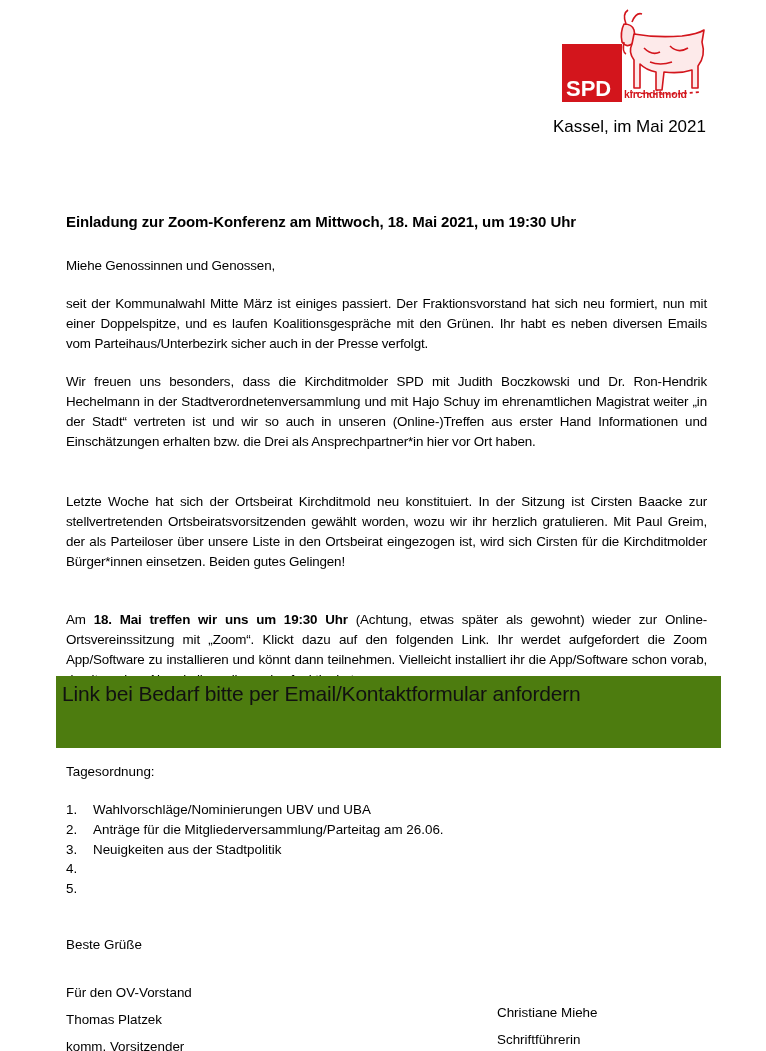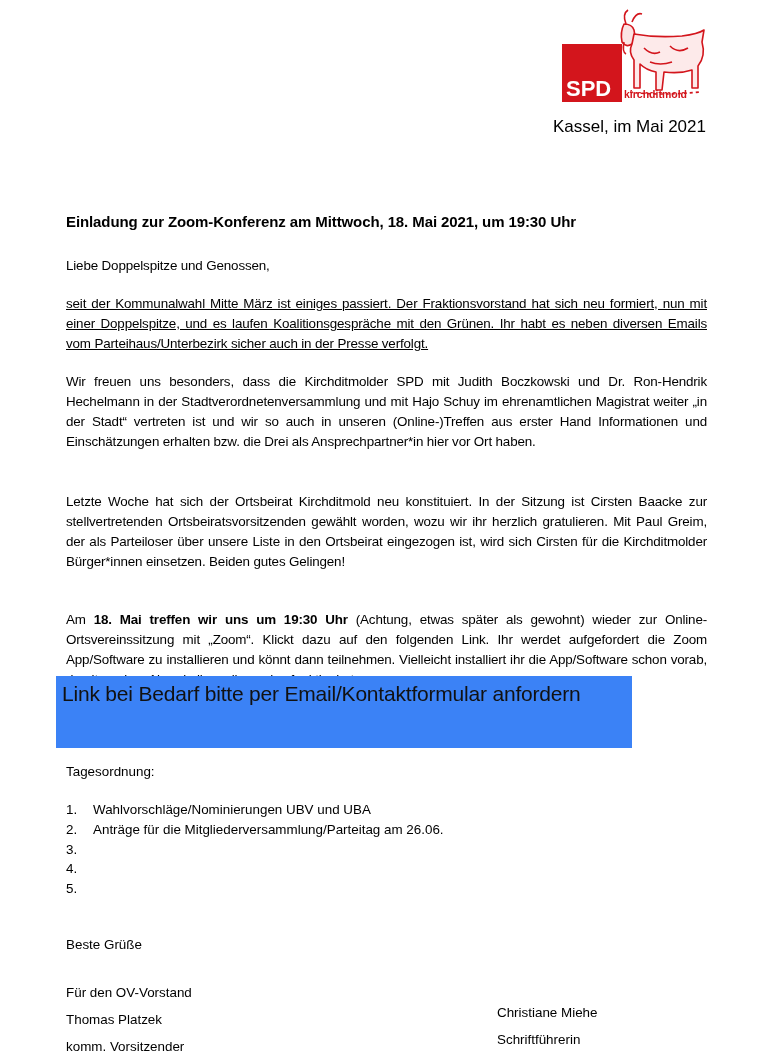--- a/index.html
+++ b/index.html
@@ -7,26 +7,26 @@
     width: 766px; height: 1051px; position: relative; overflow: hidden;
     font-family: "Liberation Sans", sans-serif; color: #000; font-size: 13.4px;
   }
   .abs { position: absolute; }
   .logo { left: 560px; top: 8px; width: 150px; height: 98px; }
   .place-date { right: 60px; top: 117px; font-size: 17px; }
   .title { left: 66px; top: 193px; font-weight: bold; font-size: 15px; letter-spacing: -0.1px; margin-top: 20px; }
   .para { left: 66px; width: 641px; line-height: 20px; text-align: justify; font-size: 13.4px; letter-spacing: -0.15px; }
   .para p { margin: 0; }
   .greeting { top: 256px; }
-  .p1 { top: 294px; text-decoration: underline; }
+  .p1 { top: 294px; }
   .p2 { top: 372px; }
   .p3 { top: 492px; }
   .p4 { top: 589px; margin-top: 21px; }
   .linkbox {
-    left: 56px; top: 676px; width: 576px; height: 72px; background: #3b82f6;
+    left: 56px; top: 676px; width: 665px; height: 72px; background: #4d7c0f;
   }
   .linkbox span {
     position: absolute; left: 6px; top: 6px; font-size: 21px; color: #111; letter-spacing: -0.2px;
   }
   .agenda-label { left: 66px; top: 764px; }
   .agenda { left: 66px; top: 800px; margin: 0; padding: 0; list-style: none; }
   .agenda li { height: 19.8px; line-height: 19.8px; display: flex; }
   .agenda .num { width: 27px; }
   .closing { left: 66px; top: 937px; }
   .sig-left { left: 66px; top: 976px; line-height: 20px; }
@@ -52,21 +52,21 @@
       <path d="M70 84 Q100 88 140 84" stroke-dasharray="3 3"></path>
     </g>
     <text x="64" y="90" font-family="Liberation Sans, sans-serif" font-weight="bold" font-size="10.5" fill="#d3151c">kirchditmold</text>
   </svg>
 </div>
 
 <div class="abs place-date">Kassel, im Mai 2021</div>
 
 <div class="abs title">Einladung zur Zoom-Konferenz am Mittwoch, 18. Mai 2021, um 19:30 Uhr</div>
 
-<div class="abs para greeting">Liebe Doppelspitze und Genossen,</div>
+<div class="abs para greeting">Miehe Genossinnen und Genossen,</div>
 
 <div class="abs para p1">
   <p>seit der Kommunalwahl Mitte März ist einiges passiert. Der Fraktionsvorstand hat sich neu formiert, nun mit einer Doppelspitze, und es laufen Koalitionsgespräche mit den Grünen. Ihr habt es neben diversen Emails vom Parteihaus/Unterbezirk sicher auch in der Presse verfolgt.</p>
 </div>
 <div class="abs para p2">
   <p>Wir freuen uns besonders, dass die Kirchditmolder SPD mit Judith Boczkowski und Dr. Ron-Hendrik Hechelmann in der Stadtverordnetenversammlung und mit Hajo Schuy im ehrenamtlichen Magistrat weiter „in der Stadt“ vertreten ist und wir so auch in unseren (Online-)Treffen aus erster Hand Informationen und Einschätzungen erhalten bzw. die Drei als Ansprechpartner*in hier vor Ort haben.</p>
 </div>
 <div class="abs para p3">
   <p>Letzte Woche hat sich der Ortsbeirat Kirchditmold neu konstituiert. In der Sitzung ist Cirsten Baacke zur stellvertretenden Ortsbeiratsvorsitzenden gewählt worden, wozu wir ihr herzlich gratulieren. Mit Paul Greim, der als Parteiloser über unsere Liste in den Ortsbeirat eingezogen ist, wird sich Cirsten für die Kirchditmolder Bürger*innen einsetzen. Beiden gutes Gelingen!</p>
 </div>
@@ -83,20 +83,21 @@
   <li>
       <span class="num">1.</span>
       <span>Wahlvorschläge/Nominierungen UBV und UBA</span>
     </li>
   <li>
       <span class="num">2.</span>
       <span>Anträge für die Mitgliederversammlung/Parteitag am 26.06.</span>
     </li>
   <li>
       <span class="num">3.</span>
+      <span>Neuigkeiten aus der Stadtpolitik</span>
     </li>
   <li>
       <span class="num">4.</span>
     </li>
   <li>
       <span class="num">5.</span>
     </li>
 </ul>
 
 <div class="abs closing">Beste Grüße</div>

